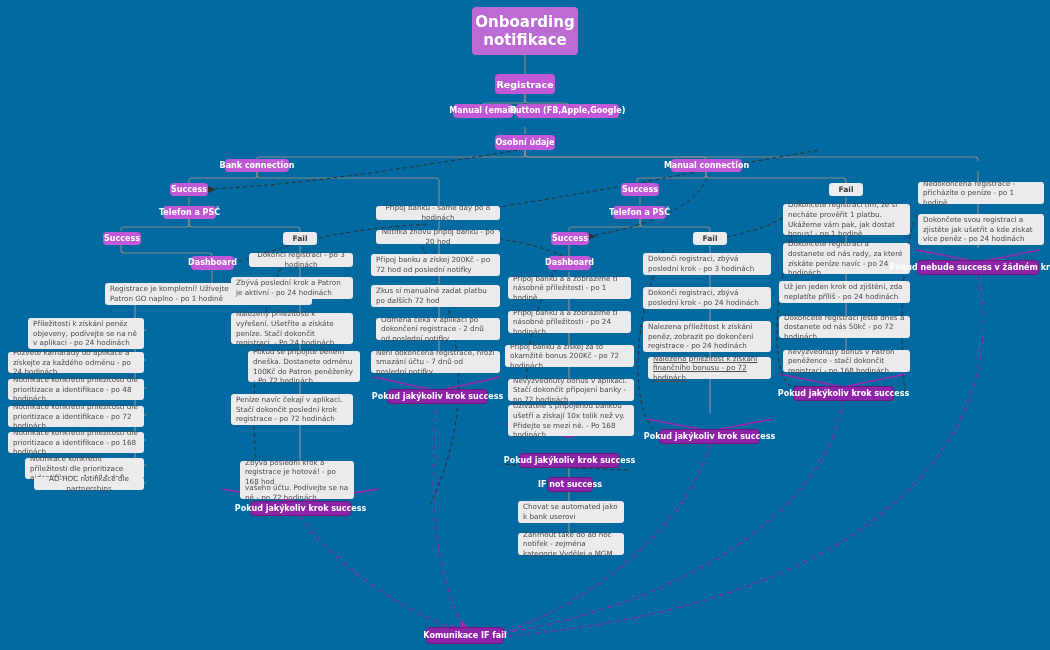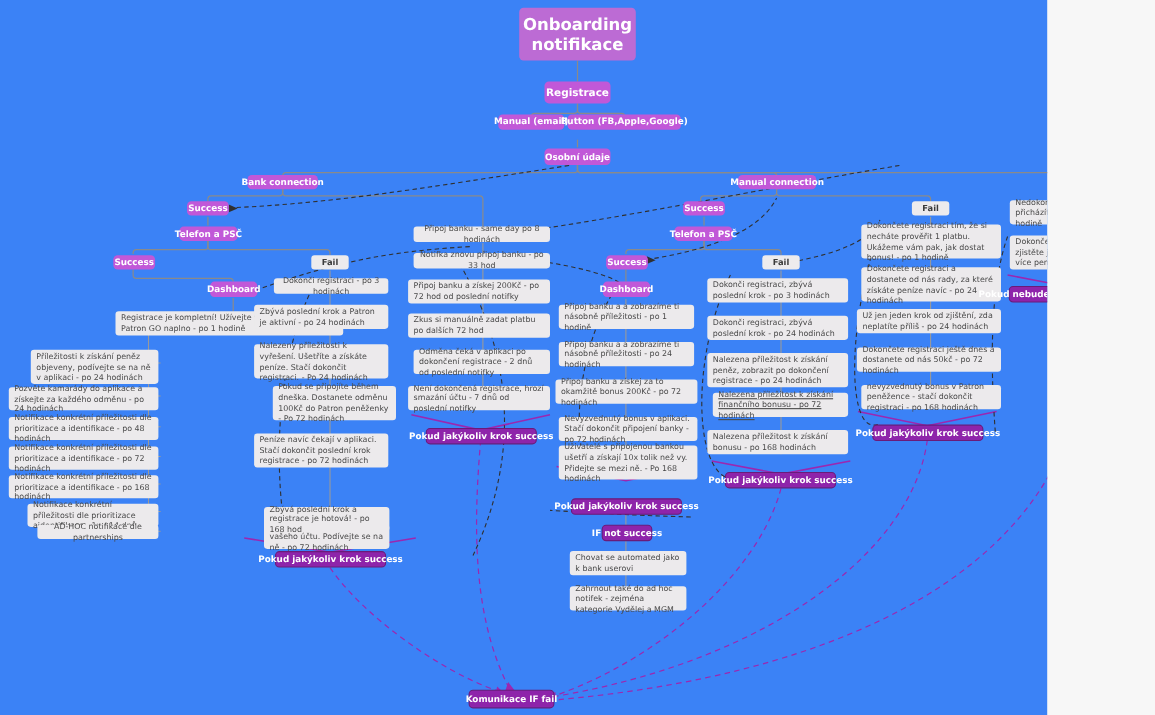--- a/index.html
+++ b/index.html
@@ -2,22 +2,22 @@
 <html><head>
 <meta charset="utf-8">
 <style>
   html,body{margin:0;padding:0;background:#f7f7f7;}
   body{
     font-family:"DejaVu Sans","Liberation Sans",sans-serif;
     -webkit-font-smoothing:antialiased;
   }
   #canvas{
     position:relative;
-    width:952px;height:650px;
-    background:#3b82f6;
+    width:1050px;height:650px;
+    background:#0369a1;
     overflow:hidden;
   }
   svg#wires{position:absolute;left:0;top:0;width:1050px;height:650px;pointer-events:none;}
 
   
   .node{position:absolute;box-sizing:border-box;}
 
   .n-title{
     background:#bc6bd4;color:#ffffff;
     border-radius:4px;
@@ -211,21 +211,21 @@
   <div class="node n-grey" style="left:231px;top:313px;width:122px;height:31px;">Nalezeny příležitosti k vyřešení. Ušetříte a získáte peníze. Stačí dokončit registraci. - Po 24 hodinách</div>
   <div class="node n-grey" style="left:248px;top:351px;width:112px;height:31px;">Pokud se připojíte během dneška. Dostanete odměnu 100Kč do Patron peněženky - Po 72 hodinách</div>
   <div class="node n-grey" style="left:231px;top:394px;width:122px;height:31px;">Peníze navíc čekají v aplikaci. Stačí dokončit poslední krok registrace - po 72 hodinách</div>
   <div class="node n-grey" style="left:240px;top:429px;width:114px;height:22px;margin-top:48px;">Nevyřešené problémy u vašeho účtu. Podívejte se na ně - po 72 hodinách</div>
   <div class="node n-grey" style="left:240px;top:461px;width:114px;height:22px;">Zbývá poslední krok a registrace je hotová! - po 168 hod</div>
   <div class="node n-deep" style="left:250px;top:501px;width:101px;height:15px;">Pokud jakýkoliv krok success</div>
 
   <div class="node n-plain" style="left:422px;top:207px;width:34px;height:13px;">Fail</div>
 
   <div class="node n-grey c" style="left:376px;top:206px;width:124px;height:14px;">Připoj banku - same day po 8 hodinách</div>
-  <div class="node n-grey c" style="left:376px;top:230px;width:124px;height:14px;">Notifka znovu připoj banku - po 33 hod</div>
+  <div class="node n-grey c" style="left:376px;top:230px;width:124px;height:14px;">Notifka znovu připoj banku - po 20 hod</div>
   <div class="node n-grey" style="left:371px;top:254px;width:129px;height:22px;">Připoj banku a získej 200Kč - po 72 hod od poslední notifky</div>
   <div class="node n-grey" style="left:371px;top:285px;width:129px;height:22px;">Zkus si manuálně zadat platbu po dalších 72 hod</div>
   <div class="node n-grey" style="left:376px;top:318px;width:124px;height:22px;">Odměna čeká v aplikaci po dokončení registrace - 2 dnů od poslední notifky</div>
   <div class="node n-grey" style="left:371px;top:351px;width:129px;height:22px;">Není dokončená registrace, hrozí smazání účtu - 7 dnů od poslední notifky</div>
   <div class="node n-deep" style="left:387px;top:389px;width:101px;height:15px;">Pokud jakýkoliv krok success</div>
 
   <div class="node n-purple" style="left:621px;top:183px;width:38px;height:13px;">Success</div>
   <div class="node n-purple" style="left:613px;top:206px;width:53px;height:13px;">Telefon a PSČ</div>
   <div class="node n-purple" style="left:551px;top:232px;width:38px;height:13px;">Success</div>
   <div class="node n-purple" style="left:548px;top:256px;width:43px;height:14px;">Dashboard</div>
@@ -239,21 +239,20 @@
   <div class="node n-deep" style="left:547px;top:477px;width:46px;height:15px;">IF not success</div>
   <div class="node n-grey" style="left:518px;top:501px;width:106px;height:22px;">Chovat se automated jako k bank userovi</div>
   <div class="node n-grey" style="left:518px;top:533px;width:106px;height:22px;">Zahrnout také do ad hoc notifek - zejména kategorie Vydělej a MGM</div>
 
   <div class="node n-plain" style="left:693px;top:232px;width:34px;height:13px;">Fail</div>
 
   <div class="node n-grey" style="left:643px;top:253px;width:128px;height:22px;">Dokonči registraci, zbývá poslední krok - po 3 hodinách</div>
   <div class="node n-grey" style="left:643px;top:287px;width:128px;height:22px;">Dokonči registraci, zbývá poslední krok - po 24 hodinách</div>
   <div class="node n-grey" style="left:643px;top:321px;width:128px;height:31px;">Nalezena příležitost k získání peněz, zobrazit po dokončení registrace - po 24 hodinách</div>
   <div class="node n-grey" style="left:648px;top:357px;width:123px;height:22px;text-decoration:underline;">Nalezena příležitost k získání finančního bonusu - po 72 hodinách</div>
-  <div class="node n-grey" style="left:643px;top:391px;width:128px;height:22px;">Nalezena příležitost k získání bonusu - po 168 hodinách</div>
   <div class="node n-deep" style="left:659px;top:429px;width:101px;height:15px;">Pokud jakýkoliv krok success</div>
 
   <div class="node n-plain" style="left:829px;top:183px;width:34px;height:13px;">Fail</div>
 
   <div class="node n-grey" style="left:783px;top:204px;width:127px;height:31px;">Dokončete registraci tím, že si necháte prověřit 1 platbu. Ukážeme vám pak, jak dostat bonus! - po 1 hodině</div>
   <div class="node n-grey" style="left:783px;top:243px;width:127px;height:31px;">Dokončete registraci a dostanete od nás rady, za které získáte peníze navíc - po 24 hodinách</div>
   <div class="node n-grey" style="left:779px;top:281px;width:131px;height:22px;">Už jen jeden krok od zjištění, zda neplatíte příliš - po 24 hodinách</div>
   <div class="node n-grey" style="left:779px;top:316px;width:131px;height:22px;">Dokončete registraci ještě dnes a dostanete od nás 50kč - po 72 hodinách</div>
   <div class="node n-grey" style="left:783px;top:350px;width:127px;height:22px;">nevyzvednutý bonus v Patron peněžence - stačí dokončit registraci - po 168 hodinách</div>
   <div class="node n-deep" style="left:793px;top:386px;width:101px;height:15px;">Pokud jakýkoliv krok success</div>

